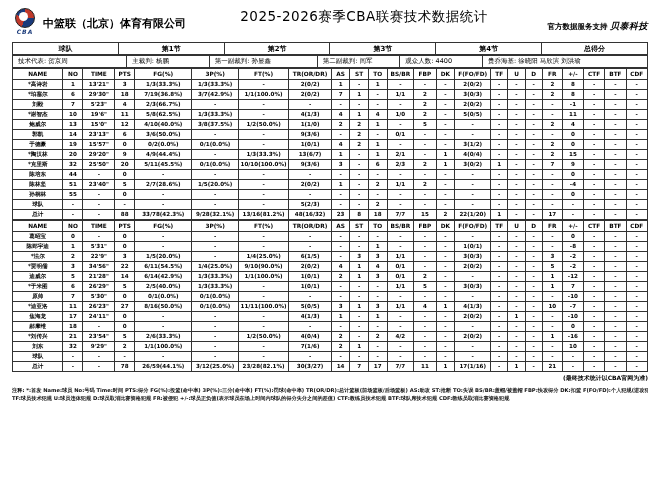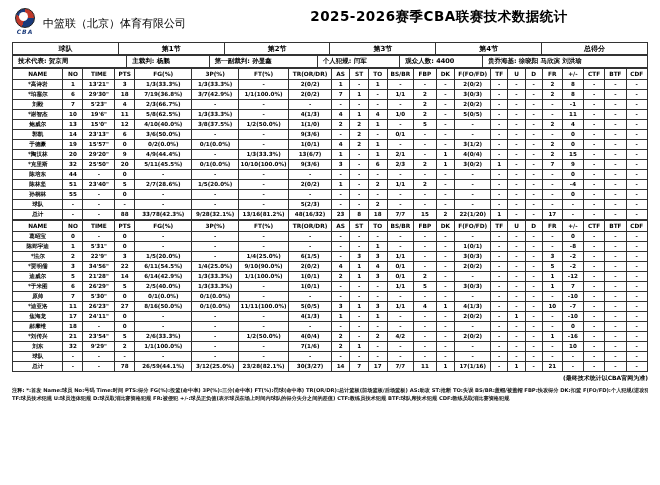--- a/index.html
+++ b/index.html
@@ -7,33 +7,33 @@
   body { font-family:"DejaVu Sans","Liberation Sans",sans-serif; color:#000; }
   .sheet { width:660px; height:485px; background:#fff; padding:8px 12px 4px 12px; overflow:hidden; }
 
   
   .hdr { display:flex; align-items:flex-start; margin-bottom:4px; }
   .hdr-left { display:flex; align-items:center; width:218px; }
   .logo { width:26px; height:30px; margin-right:5px; display:flex; flex-direction:column; align-items:center; }
   .logo-ball { width:20px; height:20px; border-radius:50%; background:conic-gradient(#c0392b 0 90deg,#1a3a7a 90deg 200deg,#c0392b 200deg 290deg,#1a3a7a 290deg 360deg); border:1px solid #222; position:relative; overflow:hidden; }
   .logo-ball:after { content:""; position:absolute; left:3px; top:3px; width:9px; height:9px; background:#fff; border-radius:50%; }
   .logo-txt { font-size:6px; font-weight:bold; font-style:italic; color:#1a3a7a; letter-spacing:1px; }
-  .company { font-size:11px; font-weight:normal; }
+  .company { font-size:11px; font-weight:bold; }
   .hdr-mid { flex:1; text-align:center; }
-  .title { font-size:13.5px; font-weight:bold; letter-spacing:0.5px; }
+  .title { font-size:13.5px; font-weight:normal; letter-spacing:0.5px; }
   .subline { margin-top:2px; font-size:7px; font-weight:bold; display:flex; justify-content:center; gap:28px; }
   .hdr-right { width:150px; text-align:right; font-size:7.5px; font-weight:bold; padding-top:12px; white-space:nowrap; }
   .brand { font-style:italic; font-size:9px; letter-spacing:0.5px; }
 
   
   table { border-collapse:collapse; table-layout:fixed; width:100%; }
   td,th { border:1px solid #333; text-align:center; overflow:hidden; white-space:nowrap; }
 
   .score-tbl td,.score-tbl th { font-size:7px; font-weight:bold; height:12px; }
-  .off-tbl td { font-size:6.5px; font-weight:bold; height:12px; text-align:left; padding-left:5px; }
+  .off-tbl td { font-size:6.5px; font-weight:normal; height:12px; text-align:left; padding-left:5px; }
 
   .team-bar { border:1px solid #333; border-bottom:none; font-size:6.5px; font-weight:bold; padding:2px 4px 1px 4px; display:flex; gap:0; margin-top:7px; }
   .team-bar span { margin-right:34px; }
   .stats-tbl th { font-size:5.8px; font-weight:bold; height:11px; }
   .stats-tbl td { font-size:5.6px; font-weight:bold; height:10px; line-height:9px; }
 
   .note { text-align:right; font-size:6px; font-weight:bold; margin-top:2px; }
   .legend { margin-top:4px; font-size:5.2px; color:#111; line-height:7.5px; font-weight:bold; }
   .legend div { white-space:nowrap; overflow:hidden; }
 </style>
@@ -46,20 +46,24 @@
     <div class="hdr-left">
       <div class="logo">
         <div class="logo-ball"></div>
         <div class="logo-txt">CBA</div>
       </div>
       <div class="company">中篮联（北京）体育有限公司</div>
     </div>
     <div class="hdr-mid">
       <div class="title">2025-2026赛季CBA联赛技术数据统计</div>
     </div>
+    <div class="hdr-right">
+      <span>官方数据服务支持</span>
+      <span class="brand">贝泰科技</span>
+    </div>
   </div>
 
   <table class="score-tbl">
     <thead>
         <tr>
           <th>球队</th>
           <th>第1节</th>
           <th>第2节</th>
           <th>第3节</th>
           <th>第4节</th>
@@ -69,21 +73,21 @@
     <tbody>
       </tbody>
   </table>
 
   <table class="off-tbl">
     <tbody>
         <tr>
           <td style="width: 18%;">技术代表: 贺京周</td>
           <td style="width: 13%;">主裁判: 杨鹏</td>
           <td style="width: 17%;">第一副裁判: 孙显鑫</td>
-          <td style="width: 13%;">个人犯规: 闫军</td>
+          <td style="width: 13%;">第二副裁判: 闫军</td>
           <td style="width: 13%;">观众人数: 4400</td>
           <td style="width: 26%;">贵乔海基: 徐晓阳 马欣滨 刘洪瑜</td>
         </tr>
       </tbody>
   </table>
 
   <table class="stats-tbl">
     <colgroup>
         <col style="width: 7.6%;">
         <col style="width: 3%;">

